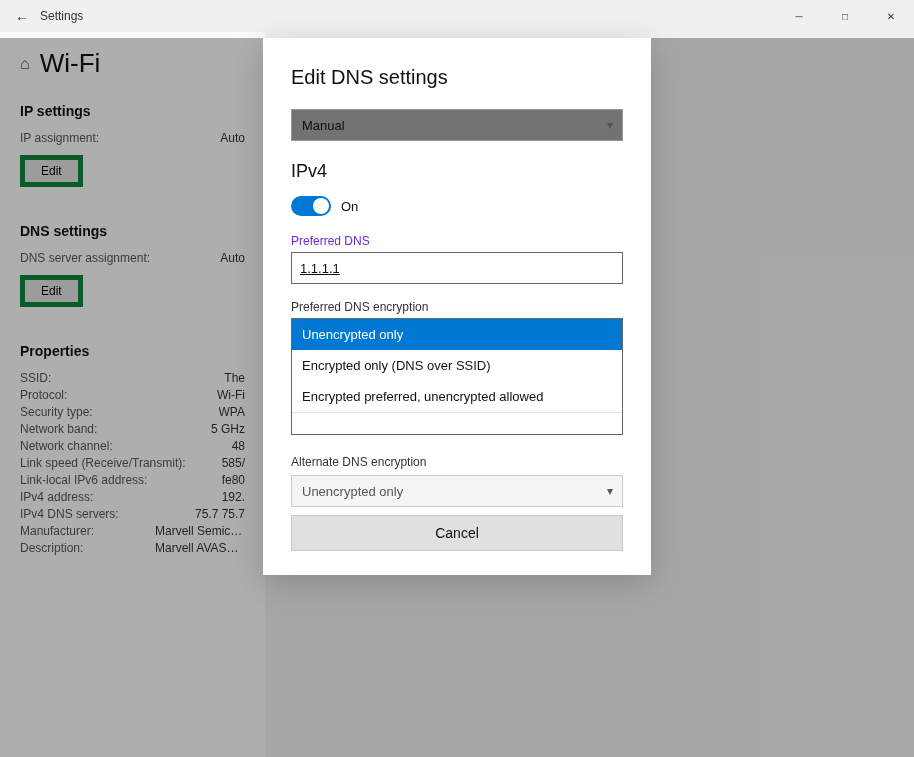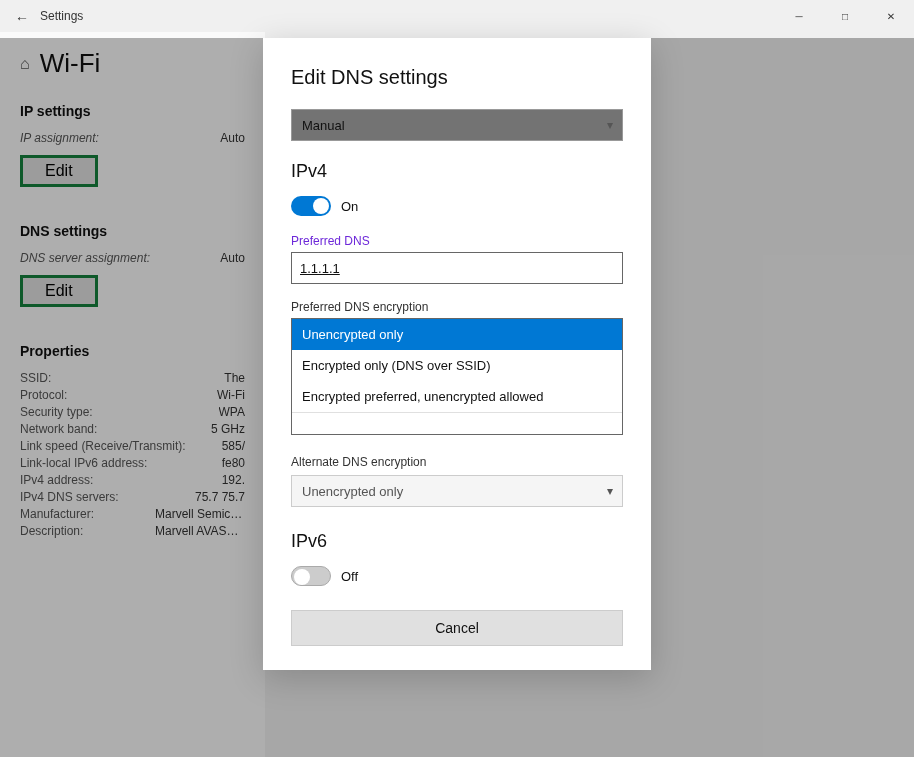--- a/index.html
+++ b/index.html
@@ -89,37 +89,36 @@
       color: #111;
       margin-bottom: 12px;
     }
     .section {
       margin-bottom: 28px;
     }
     .field-label {
       font-size: 12px;
       color: #555;
       margin-bottom: 6px;
-      font-style: italic;
     }
     .field-value {
       font-size: 12px;
       color: #333;
     }
     .field-row {
       display: flex;
       justify-content: space-between;
       align-items: baseline;
       margin-bottom: 4px;
     }
     .edit-btn {
       background: #e0e0e0;
-      border: 3px solid #15803d;
-      padding: 4px 22px;
-      font-size: 16px;
+      border: 5px solid #15803d;
+      padding: 4px 16px;
+      font-size: 12px;
       cursor: pointer;
       margin-bottom: 8px;
       display: inline-block;
     }
 
     .prop-row {
       display: flex;
       justify-content: space-between;
       margin-bottom: 3px;
       font-size: 12px;
@@ -386,20 +385,24 @@
           </div>
           <div class="prop-row">
             <span class="prop-label">Security type:</span>
             <span class="prop-value">WPA</span>
           </div>
           <div class="prop-row">
             <span class="prop-label">Network band:</span>
             <span class="prop-value">5 GHz</span>
           </div>
           <div class="prop-row">
+            <span class="prop-label">Network channel:</span>
+            <span class="prop-value">48</span>
+          </div>
+          <div class="prop-row">
             <span class="prop-label">Link speed (Receive/Transmit):</span>
             <span class="prop-value">585/</span>
           </div>
           <div class="prop-row">
             <span class="prop-label">Link-local IPv6 address:</span>
             <span class="prop-value">fe80</span>
           </div>
           <div class="prop-row">
             <span class="prop-label">IPv4 address:</span>
             <span class="prop-value">192.</span>
@@ -459,29 +462,20 @@
       <div class="alt-dns-section">
         <div class="alt-dns-label">Alternate DNS encryption</div>
         <div class="alt-dns-dropdown-wrapper">
           <select class="alt-dns-dropdown">
             <option selected="">Unencrypted only</option>
           </select>
           <span class="dropdown-arrow">▾</span>
         </div>
       </div>
 
-      <div class="ipv6-section">
-        <div class="ipv-heading">IPv6</div>
-        <div class="toggle-row">
-          <div class="toggle off">
-            <div class="toggle-knob"></div>
-          </div>
-          <span class="toggle-label">Off</span>
-        </div>
-      </div>
 
       <div class="dialog-buttons">
         <button class="btn-cancel">Cancel</button>
       </div>
     </div>
   </div>
 
 </div>
 
 </body></html>

